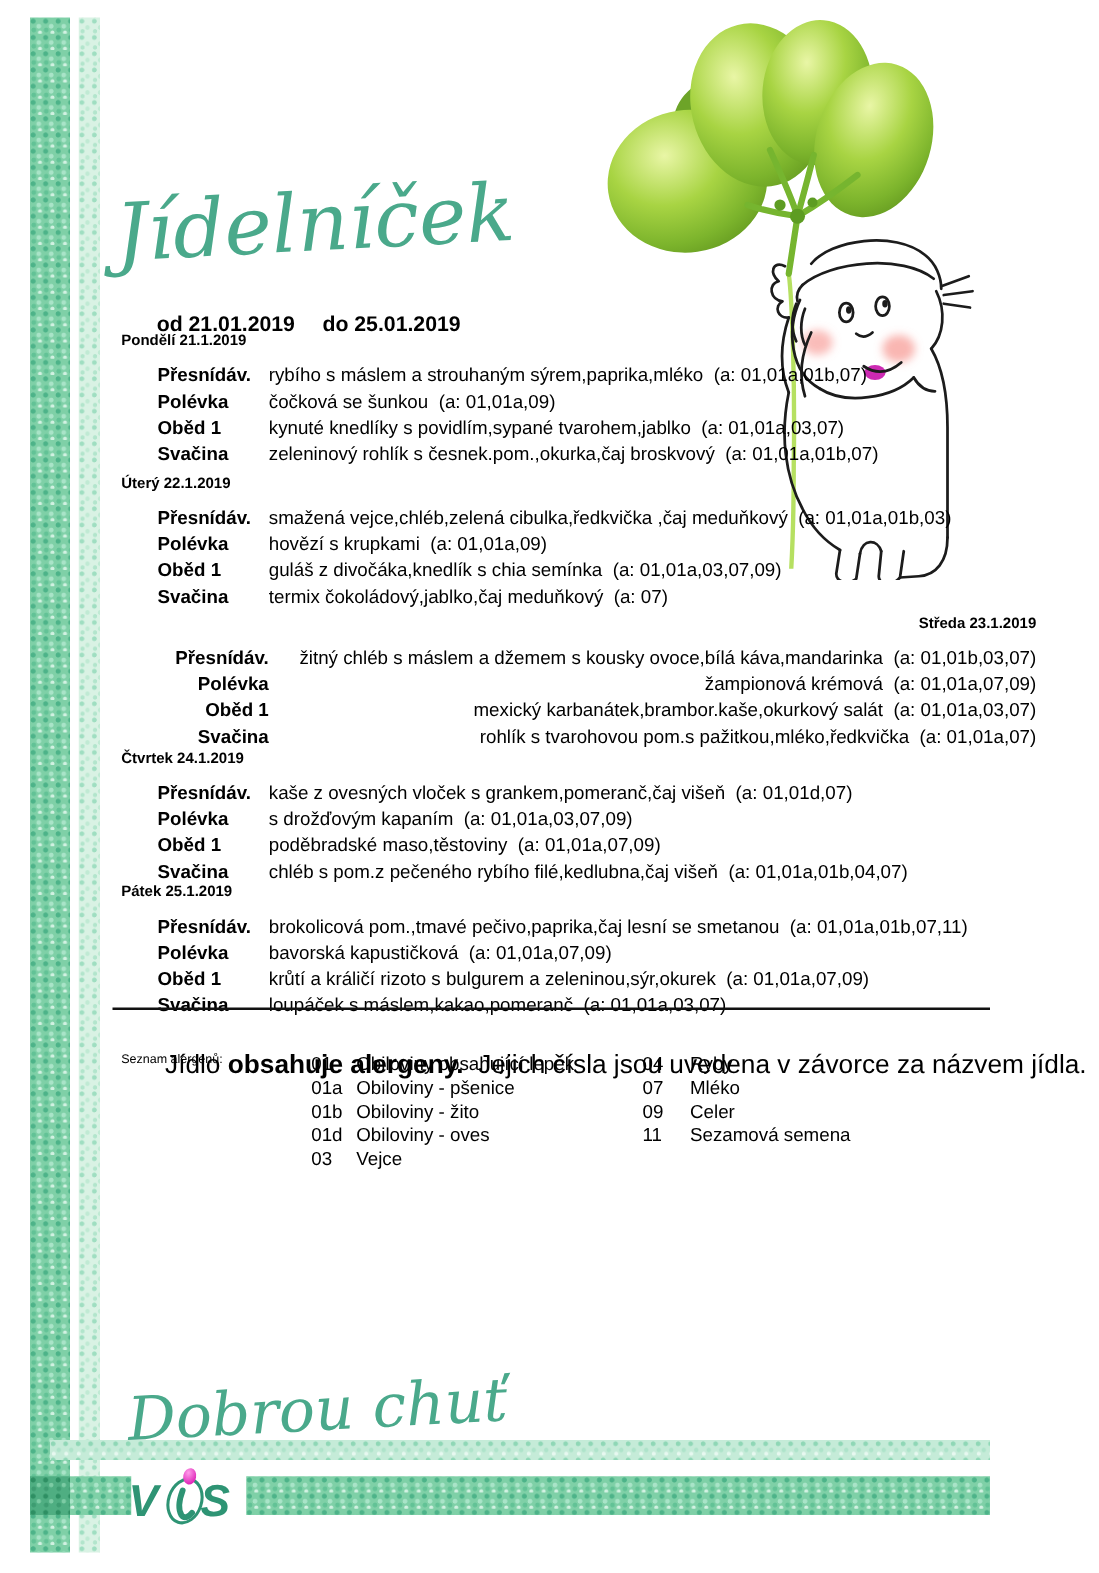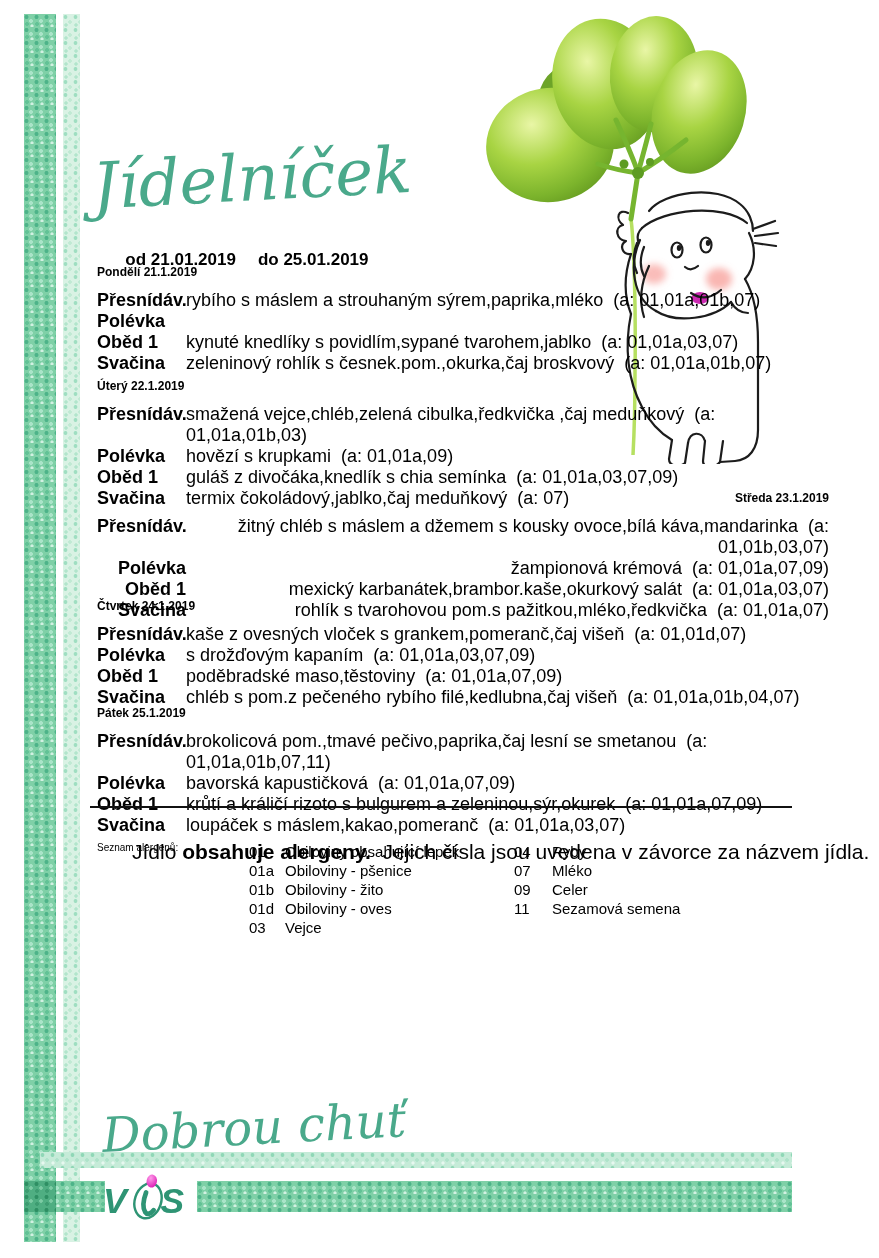--- a/index.html
+++ b/index.html
@@ -56,21 +56,21 @@
   .closing-script{position:absolute;left:86px;top:1080px;width:340px;height:98px;}
   .script-text{font-family:"DejaVu Serif",serif;font-style:italic;}
 
   
   .content-layer{position:absolute;left:0;top:0;width:879px;height:1258px;z-index:3;pointer-events:none;}
   .date-line{position:absolute;left:97px;top:230px;font-size:17px;font-weight:bold;white-space:pre;}
   .date-to{margin-left:22px;}
 
   .day{position:absolute;left:97px;width:732px;}
   .day-heading{font-size:12px;font-weight:bold;margin:0 0 8px 0;line-height:20px;}
-  .meal-row{display:flex;line-height:21px;font-size:18px;white-space:pre-wrap;}
+  .meal-row{display:flex;line-height:21px;font-size:15px;white-space:pre-wrap;margin-left:29px;}
   .meal-label{width:89px;flex:none;font-weight:bold;}
   .meal-text{flex:1;}
 
   .rule{position:absolute;left:90px;top:806px;width:702px;height:2px;background:#111;}
   .allergen-note{position:absolute;left:97px;top:816px;font-size:21px;white-space:pre-wrap;}
   .legend-label{position:absolute;left:97px;top:842px;font-size:10px;}
   .legend-col{position:absolute;top:842px;font-size:15px;line-height:19px;}
   .legend-col1{left:249px;}
   .legend-col2{left:514px;}
   .legend-row{display:flex;white-space:pre;}
@@ -171,21 +171,21 @@
 
     <div class="date-line">
       <span>od 21.01.2019</span><span class="date-to">do 25.01.2019</span>
     </div>
 
     <div id="days">
         <section class="day" style="top: 262px;">
           <h2 class="day-heading">Pondělí 21.1.2019</h2>
           <div class="day-rows">
             <div class="meal-row"><span class="meal-label">Přesnídáv.</span><span class="meal-text">rybího s máslem a strouhaným sýrem,paprika,mléko  (a: 01,01a,01b,07)</span></div>
-            <div class="meal-row"><span class="meal-label">Polévka</span></div>
+            <div class="meal-row"><span class="meal-label">Polévka</span><span class="meal-text">čočková se šunkou  (a: 01,01a,09)</span></div>
             <div class="meal-row"><span class="meal-label">Oběd 1</span><span class="meal-text">kynuté knedlíky s povidlím,sypané tvarohem,jablko  (a: 01,01a,03,07)</span></div>
             <div class="meal-row"><span class="meal-label">Svačina</span><span class="meal-text">zeleninový rohlík s česnek.pom.,okurka,čaj broskvový  (a: 01,01a,01b,07)</span></div>
           </div>
         </section>
         <section class="day" style="top: 376px;">
           <h2 class="day-heading">Úterý 22.1.2019</h2>
           <div class="day-rows">
             <div class="meal-row"><span class="meal-label">Přesnídáv.</span><span class="meal-text">smažená vejce,chléb,zelená cibulka,ředkvička ,čaj meduňkový  (a: 01,01a,01b,03)</span></div>
             <div class="meal-row"><span class="meal-label">Polévka</span><span class="meal-text">hovězí s krupkami  (a: 01,01a,09)</span></div>
             <div class="meal-row"><span class="meal-label">Oběd 1</span><span class="meal-text">guláš z divočáka,knedlík s chia semínka  (a: 01,01a,03,07,09)</span></div>

